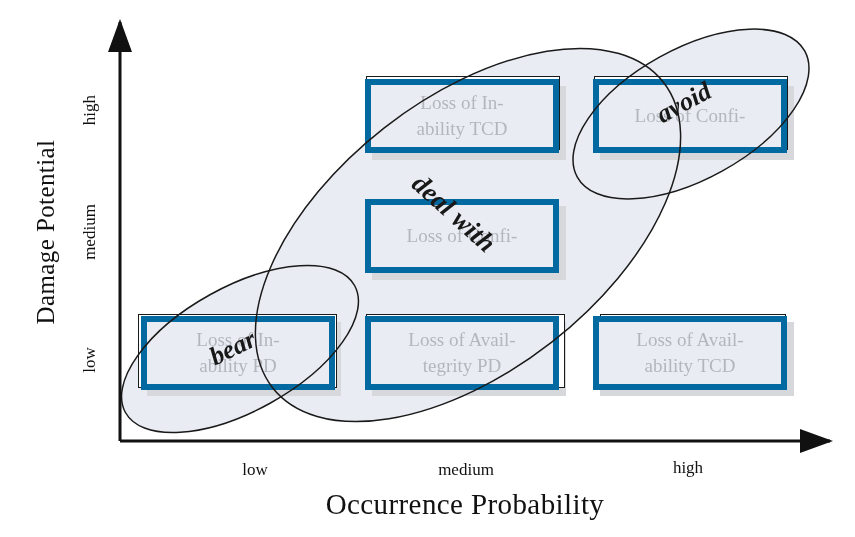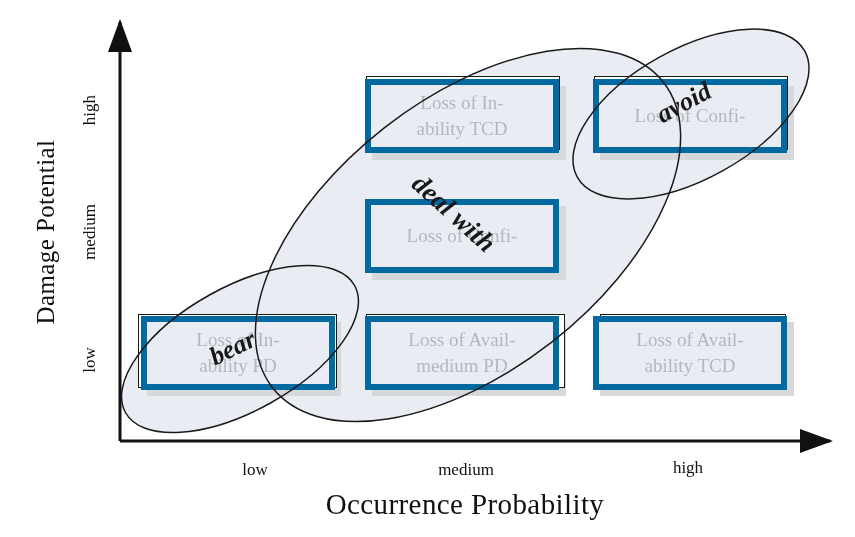--- a/index.html
+++ b/index.html
@@ -150,21 +150,21 @@
   </div>
   <div class="cellbox" style="left:365px; top:199px; width:194px; height:74px;">
     <span class="ln">Loss of Confi-</span>
   </div>
   <div class="cellbox" style="left:141px; top:316px; width:194px; height:74px;">
     <span class="ln">Loss of In-</span>
     <span class="ln">ability PD</span>
   </div>
   <div class="cellbox" style="left:365px; top:316px; width:194px; height:74px;">
     <span class="ln">Loss of Avail-</span>
-    <span class="ln">medium PD</span>
+    <span class="ln">tegrity PD</span>
   </div>
   <div class="cellbox" style="left:593px; top:316px; width:194px; height:74px;">
     <span class="ln">Loss of Avail-</span>
     <span class="ln">ability TCD</span>
   </div>
 
   <svg class="layer ellipse-line-layer" viewBox="0 0 855 537">
     <defs>
       <marker id="arrowhead" markerWidth="11" markerHeight="8" refX="10" refY="4" orient="auto">
         <polygon points="0 0, 11 4, 0 8" fill="#111111"></polygon>

